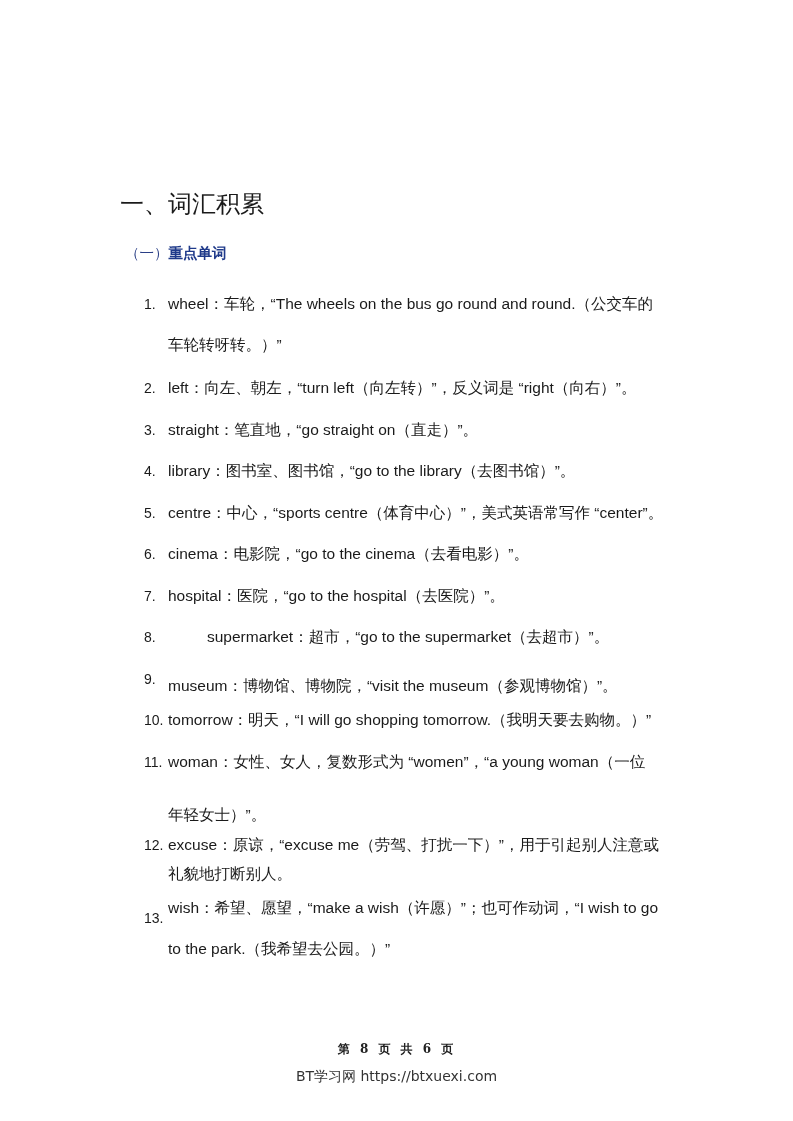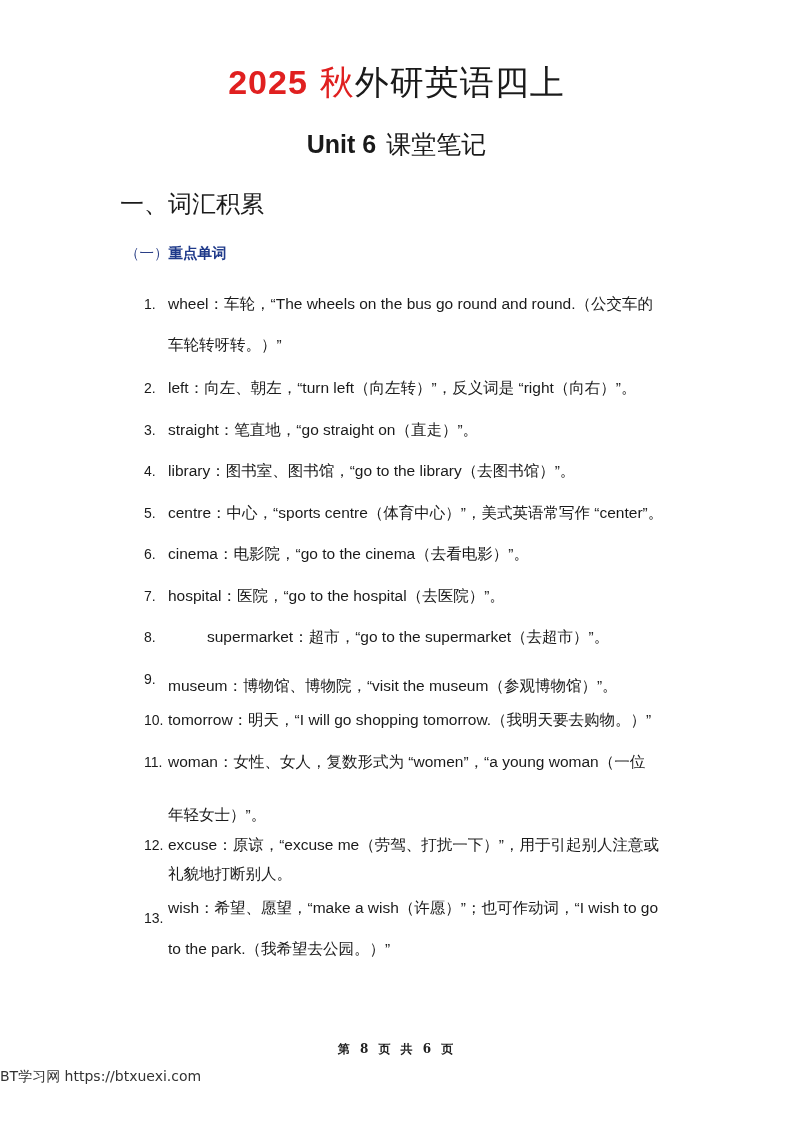--- a/index.html
+++ b/index.html
@@ -120,37 +120,32 @@
       font-weight: bold;
       color: #222;
       letter-spacing: 2px;
       word-spacing: 2px;
     }
     .footer-site {
       position: absolute;
       top: 1068px;
       left: 0;
       width: 793px;
+      text-align: center;
       font-family: "DejaVu Sans", sans-serif;
       font-size: 14px;
       color: #333;
     }
   </style>
 </head>
 <body>
 
 <div class="page">
 
-  <div class="title">
-    <span class="year">2025</span><span class="red">秋</span><span class="rest">外研英语四上</span>
-  </div>
-
-  <div class="subtitle">
-    <span class="unit">Unit 6</span><span>课堂笔记</span>
-  </div>
+
 
   <div class="section-heading">一、词汇积累</div>
 
   <div class="sub-heading">
     <span class="paren">（一）</span><span>重点单词</span>
   </div>
 
   <div class="vocab-list">
 
     <div class="item" style="top:294px;">

